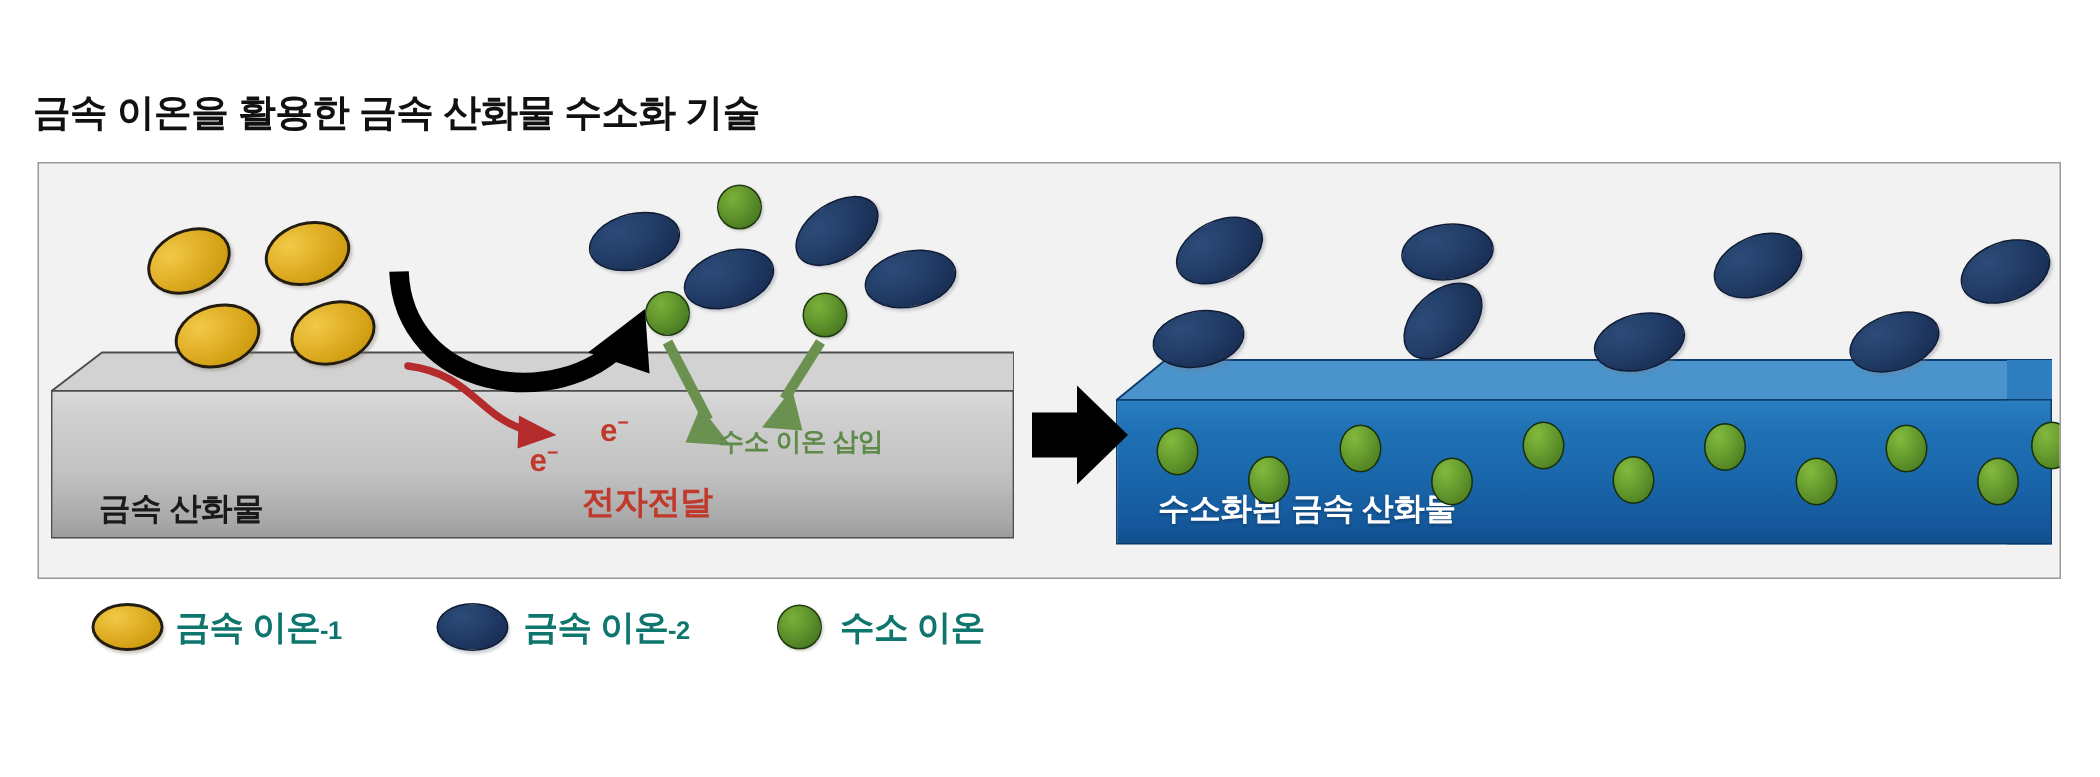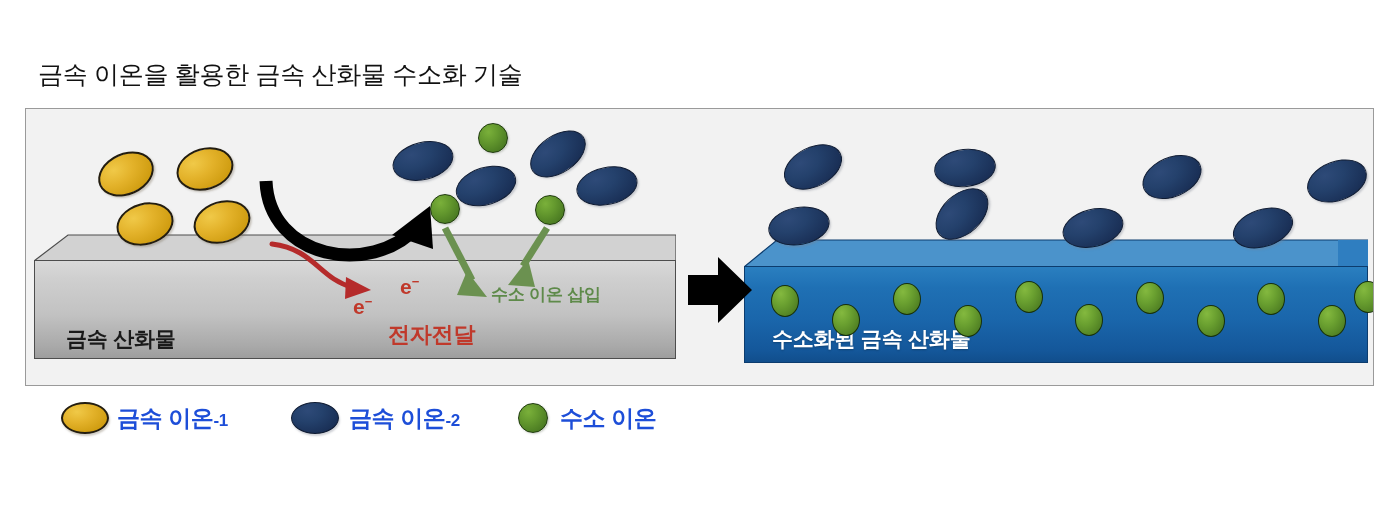--- a/index.html
+++ b/index.html
@@ -20,24 +20,24 @@
     position: absolute;
     left: 0; top: 0;
     width: 1400px;
     height: 518px;
     background: #ffffff;
   }
 
   
   #figure-title {
     position: absolute;
-    left: 38px;
+    left: 22px;
     top: 58px;
     font-size: 25px;
-    font-weight: normal;
+    font-weight: bold;
     color: #111111;
     letter-spacing: -0.3px;
     white-space: nowrap;
   }
 
   
   #diagram-panel {
     position: absolute;
     left: 25px;
     top: 108px;
@@ -154,21 +154,20 @@
   }
   #electron-transfer-label {
     color: #c0392b;
     font-size: 22px;
     letter-spacing: -0.2px;
   }
   #hydrogen-insert-label {
     color: #5e8a4a;
     font-size: 17px;
     letter-spacing: -0.2px;
-    margin-left: 12px;
   }
 
   
   #legend {
     position: absolute;
     left: 25px;
     top: 396px;
     width: 760px;
     height: 48px;
   }
@@ -179,21 +178,21 @@
     height: 40px;
   }
   .legend-swatch {
     border-radius: 50%;
     box-sizing: border-box;
     flex: none;
   }
   .legend-text {
     font-size: 23px;
     font-weight: bold;
-    color: #1d4ed8;
+    color: #0f766e;
     white-space: nowrap;
     letter-spacing: -0.4px;
   }
   .legend-text .sfx { font-size: 17px; }
 </style>
 </head>
 <body>
 
 <div id="stage">
 

